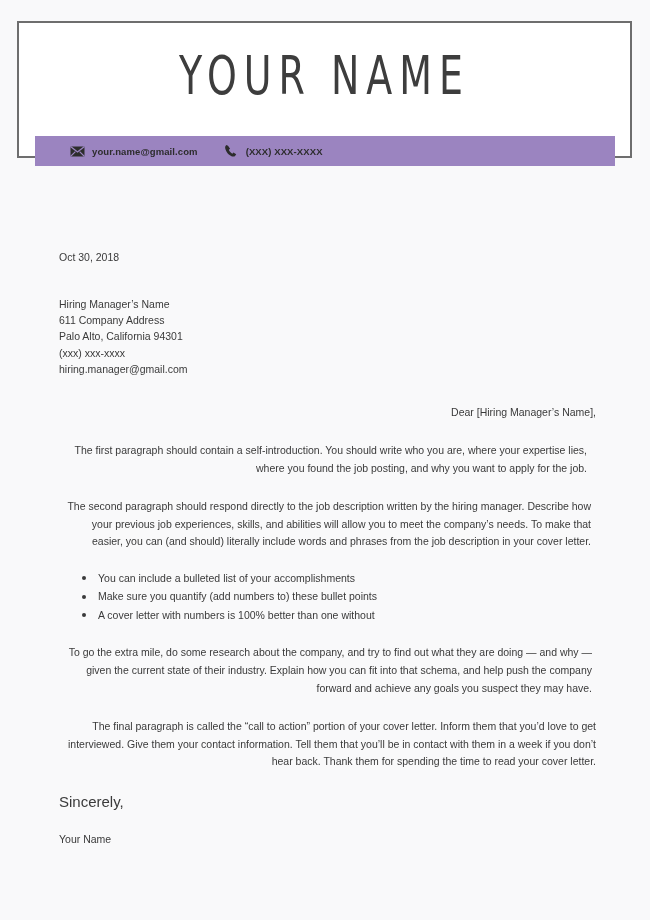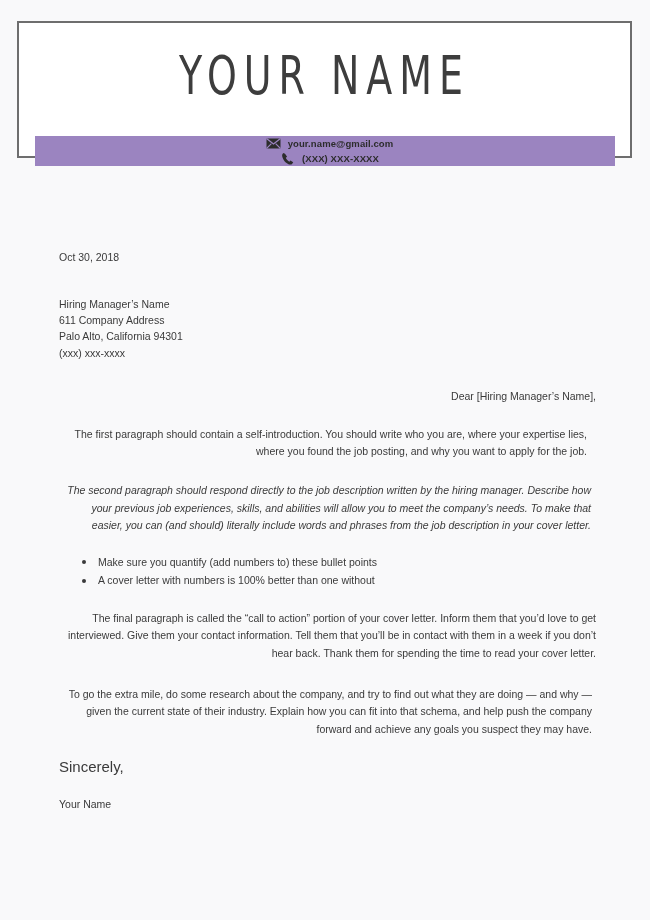--- a/index.html
+++ b/index.html
@@ -57,21 +57,20 @@
     left: 35px;
     top: 136px;
     width: 580px;
     height: 30px;
     background: #9b84c0;
     display: flex;
     align-items: center;
     justify-content: flex-start;
     box-sizing: border-box;
     padding-left: 35px;
-    flex-direction: column;
   }
   .contact-item {
     display: flex;
     align-items: center;
     margin-right: 26px;
     white-space: nowrap;
   }
   .contact-item .ci-icon {
     display: inline-flex;
     align-items: center;
@@ -118,21 +117,21 @@
     text-align: right;
   }
   .para {
     font-size: 10.5px;
     line-height: 17.6px;
     color: #3a3a3a;
     margin-bottom: 21px;
     text-align: right;
   }
   .para.p-first { width: 528px; }
-  .para.p-second { width: 532px; margin-bottom: 18px; font-style: italic; }
+  .para.p-second { width: 532px; margin-bottom: 18px; }
   .para.p-fourth { width: 533px; margin-bottom: 21px; }
   .para.p-final { width: 537px; margin-bottom: 23px; }
 
   .bullets {
     list-style: none;
     margin: 0 0 20px 0;
     padding: 0 0 0 23px;
   }
   .bullets li {
     font-size: 10.5px;
@@ -201,34 +200,36 @@
 
 <div class="letter">
 
   <div class="date-line">Oct 30, 2018</div>
 
   <div class="recipient">
     <div>Hiring Manager’s Name</div>
     <div>611 Company Address</div>
     <div>Palo Alto, California 94301</div>
     <div>(xxx) xxx-xxxx</div>
+    <div>hiring.manager@gmail.com</div>
   </div>
 
   <div class="salutation">Dear [Hiring Manager’s Name],</div>
 
   <div class="para p-first">The first paragraph should contain a self-introduction. You should write who you are, where your expertise lies, where you found the job posting, and why you want to apply for the job.</div>
 
   <div class="para p-second">The second paragraph should respond directly to the job description written by the hiring manager. Describe how your previous job experiences, skills, and abilities will allow you to meet the company’s needs. To make that easier, you can (and should) literally include words and phrases from the job description in your cover letter.</div>
 
   <ul class="bullets">
+    <li>You can include a bulleted list of your accomplishments</li>
     <li>Make sure you quantify (add numbers to) these bullet points</li>
     <li>A cover letter with numbers is 100% better than one without</li>
   </ul>
 
+  <div class="para p-fourth">To go the extra mile, do some research about the company, and try to find out what they are doing — and why — given the current state of their industry. Explain how you can fit into that schema, and help push the company forward and achieve any goals you suspect they may have.</div>
+
   <div class="para p-final">The final paragraph is called the “call to action” portion of your cover letter. Inform them that you’d love to get interviewed. Give them your contact information. Tell them that you’ll be in contact with them in a week if you don’t hear back. Thank them for spending the time to read your cover letter.</div>
 
-  <div class="para p-fourth">To go the extra mile, do some research about the company, and try to find out what they are doing — and why — given the current state of their industry. Explain how you can fit into that schema, and help push the company forward and achieve any goals you suspect they may have.</div>
-
   <div class="closing">Sincerely,</div>
 
   <div class="signature">Your Name</div>
 
 </div>
 
 </body></html>

